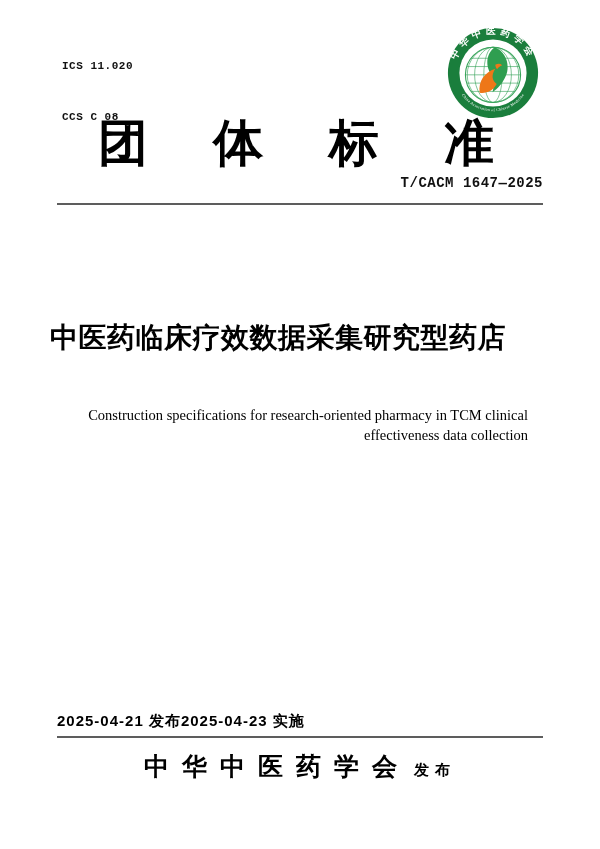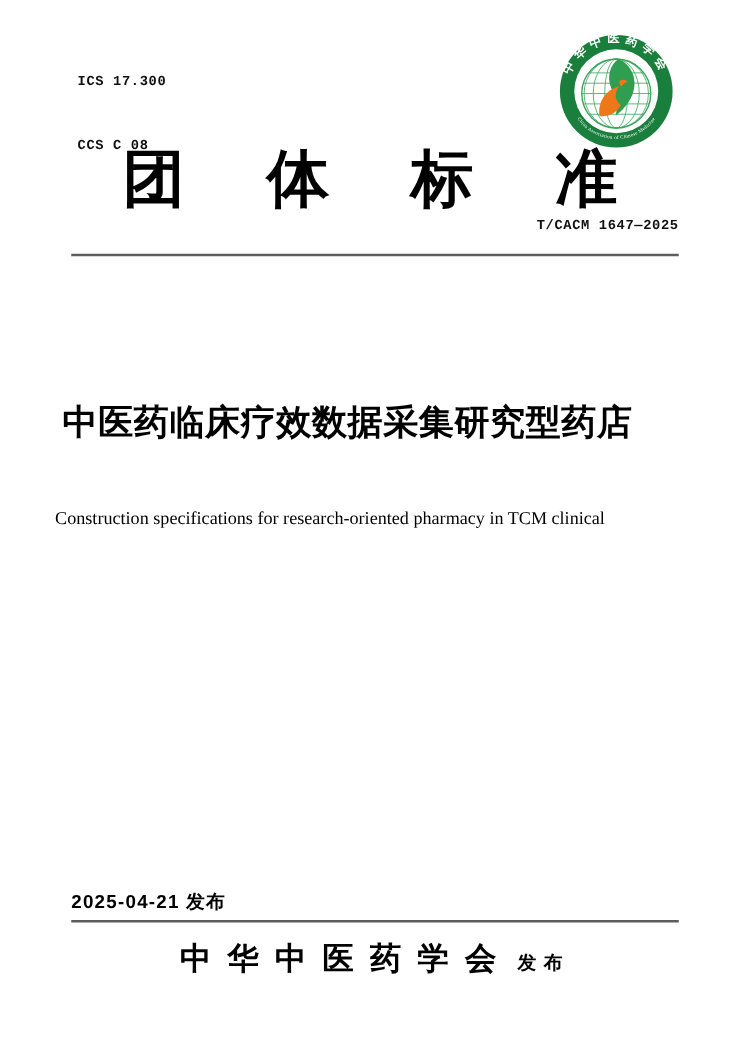--- a/index.html
+++ b/index.html
@@ -52,21 +52,21 @@
     font-weight: 600;
     color: #000;
   }
 
   
   .std-number {
     position: absolute;
     right: 57px;
     top: 175px;
     font-family: "Liberation Mono", monospace;
-    font-size: 11px;
+    font-size: 14px;
     font-weight: 700;
     letter-spacing: 0.5px;
     color: #111;
   }
 
   .rule {
     position: absolute;
     left: 57px;
     width: 486px;
     height: 2px;
@@ -88,21 +88,21 @@
     letter-spacing: 0.5px;
     color: #000;
   }
 
   
   .title-en {
     position: absolute;
     left: 0;
     top: 405px;
     width: 528px;
-    text-align: center;
+    text-align: right;
     font-family: "Liberation Serif", serif;
     font-size: 14.5px;
     font-weight: 400;
     line-height: 20px;
     color: #000;
   }
 
   
   .dates {
     position: absolute;
@@ -140,21 +140,21 @@
     margin-left: 4px;
     color: #000;
   }
 </style>
 </head>
 <body>
 
 <div class="page">
 
   <div class="codes">
-    <div>ICS 17.300</div>
+    <div>ICS 11.020</div>
     <div>CCS C 08</div>
   </div>
 
   <div class="logo">
     <svg viewBox="0 0 100 100" xmlns="http://www.w3.org/2000/svg">
       <defs>
         <clipPath id="globeClip">
             <circle cx="50" cy="52" r="30"></circle>
           </clipPath>
         <path id="arcTop" d="M 7.5,50 A 42.5,42.5 0 0 1 92.5,50" fill="none"></path>
@@ -204,24 +204,26 @@
   <div class="std-number">T/CACM 1647—2025</div>
 
   <div class="rule rule-top"></div>
 
   <div class="title-zh">
     <div>中医药临床疗效数据采集研究型药店</div>
   </div>
 
   <div class="title-en">
     <div>Construction specifications for research-oriented pharmacy in TCM clinical</div>
+    <div>effectiveness data collection</div>
   </div>
 
   <div class="dates">
     <span>2025-04-21 发布</span>
+    <span>2025-04-23 实施</span>
   </div>
 
   <div class="rule rule-bottom"></div>
 
   <div class="publisher">
     <span class="org">中华中医药学会</span><span class="action">发布</span>
   </div>
 
 </div>
 

